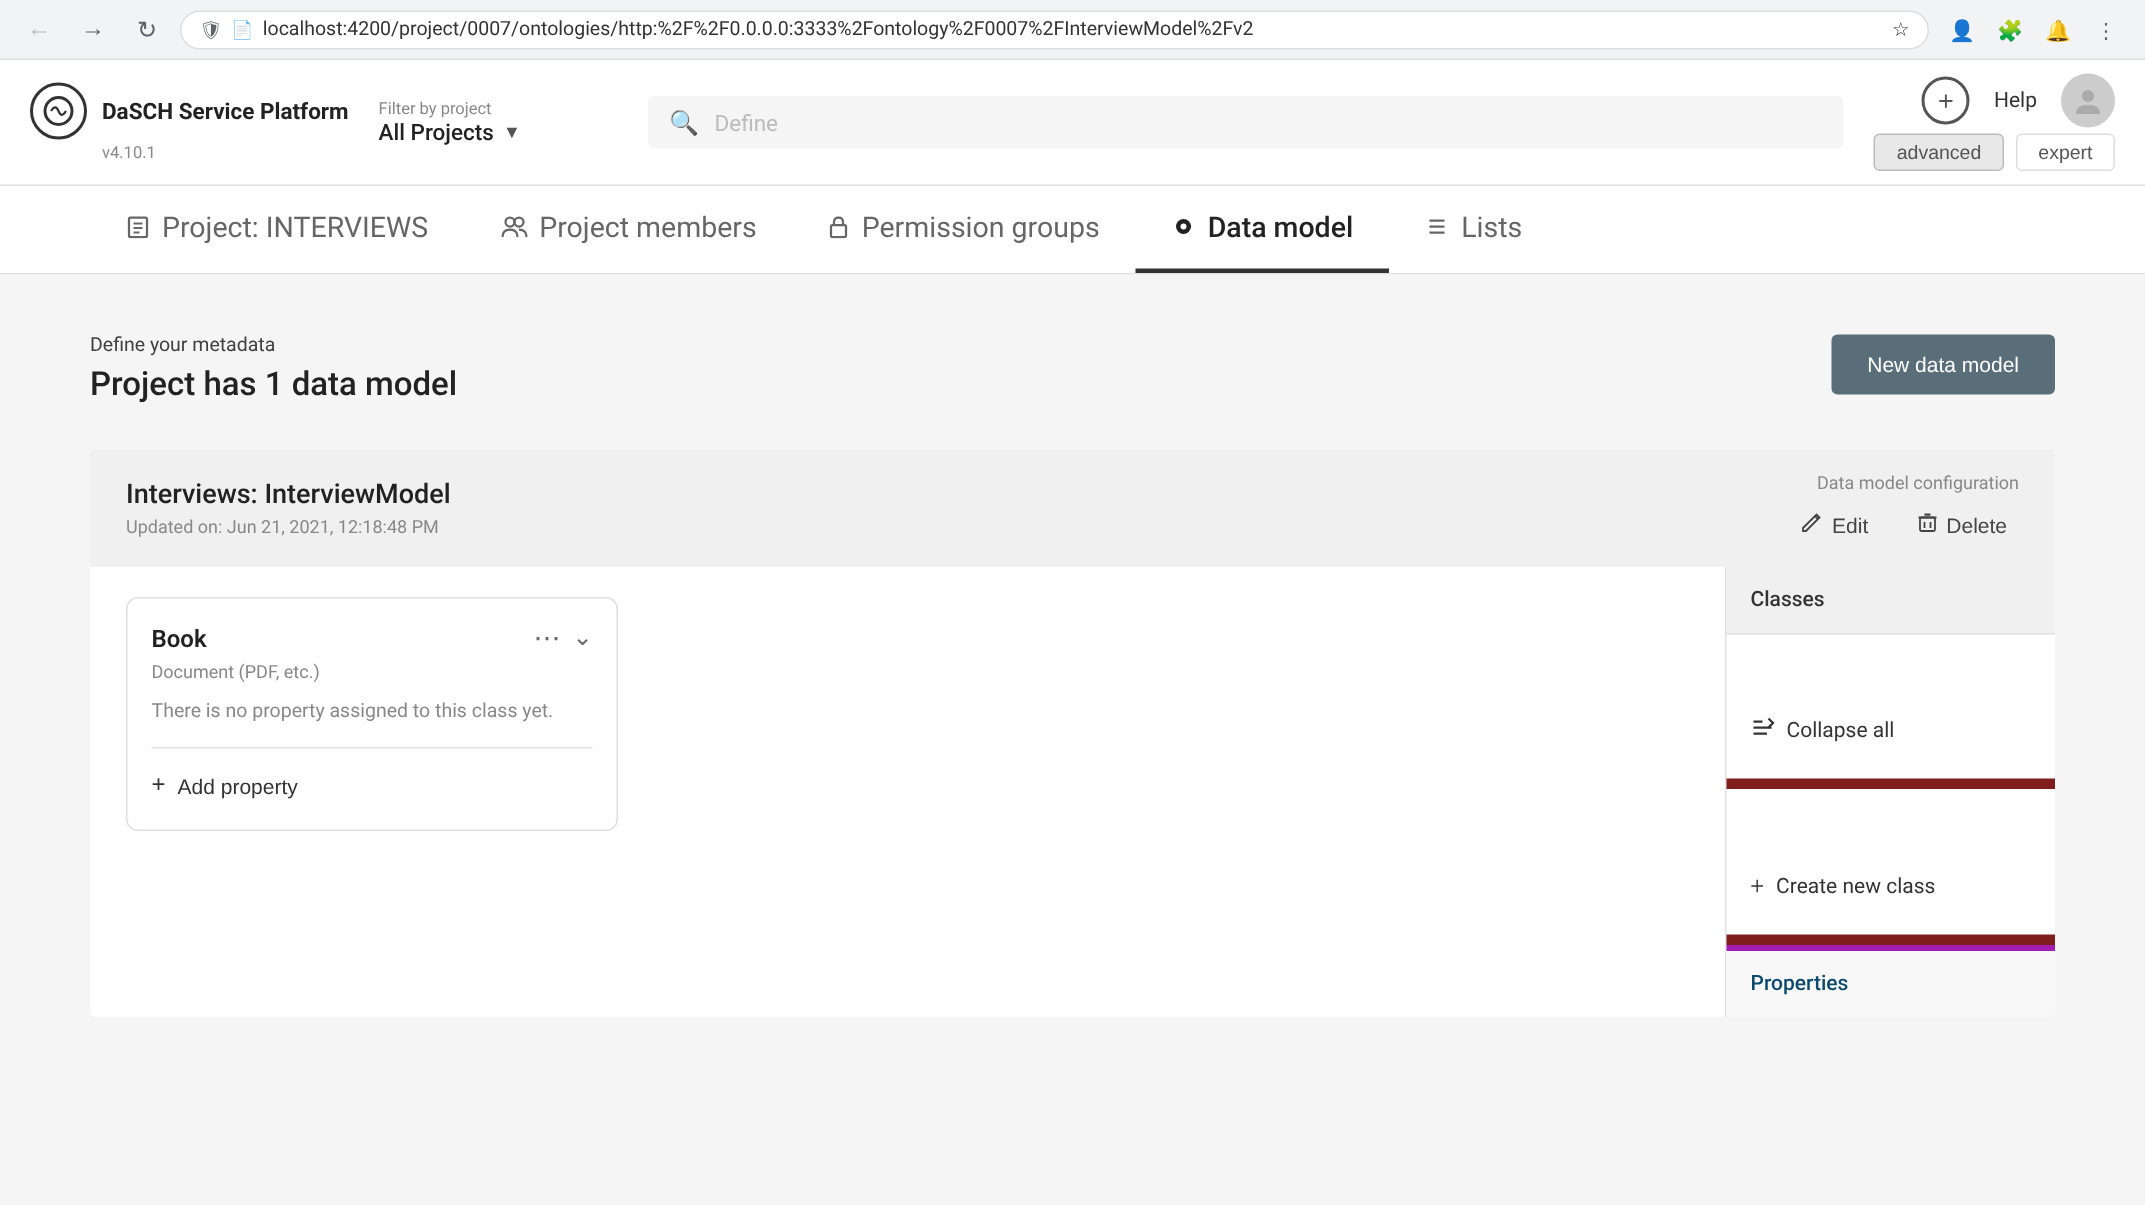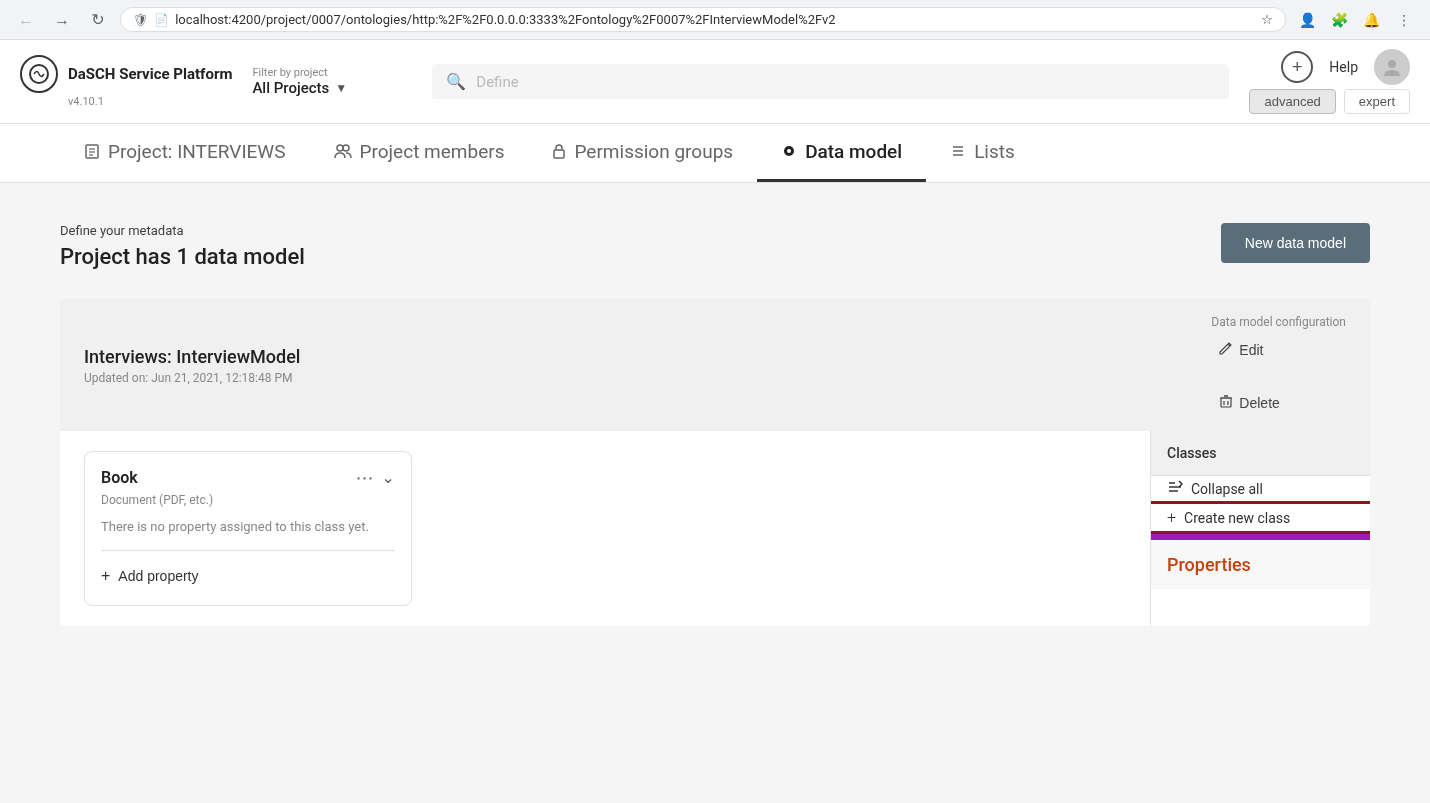--- a/index.html
+++ b/index.html
@@ -224,21 +224,21 @@
       background: #f0f0f0;
       padding: 16px 24px;
       display: flex;
       align-items: center;
     }
     .data-model-info { flex: 1; }
     .data-model-name { font-size: 18px; font-weight: 500; color: #222; }
     .data-model-updated { font-size: 12px; color: #888; margin-top: 4px; }
     .data-model-config { text-align: right; }
     .data-model-config-label { font-size: 12px; color: #888; margin-bottom: 8px; }
-    .data-model-actions { display: flex; gap: 28px; flex-direction: column; }
+    .data-model-actions { display: flex; gap: 16px; }
     .action-btn {
       display: flex;
       align-items: center;
       gap: 6px;
       background: transparent;
       border: none;
       cursor: pointer;
       font-size: 14px;
       color: #444;
       padding: 4px 8px;
@@ -311,33 +311,34 @@
       font-size: 14px;
       font-weight: 500;
       color: #333;
       background: #f0f0f0;
       border-bottom: 1px solid #e0e0e0;
     }
     .sidebar-action {
       display: flex;
       align-items: center;
       gap: 8px;
-      padding: 4px 16px;
+      padding: 23px 16px;
       cursor: pointer;
       font-size: 14px;
       color: #333;
-      border-bottom: 3px solid #7f1d1d;
+      border-bottom: 7px solid #7f1d1d;
+      margin-top: 32px;
     }
     .sidebar-section-title2 {
       padding: 14px 16px;
-      font-size: 18px;
+      font-size: 14px;
       font-weight: 500;
-      color: #c2410c;
+      color: #0c4a6e;
       background: #f8f8f8;
-      border-top: 6px solid #a21caf;
+      border-top: 4px solid #a21caf;
     }
   </style>
 </head>
 <body>
 
 <div class="browser-chrome">
   <button class="browser-nav-btn disabled">←</button>
   <button class="browser-nav-btn">→</button>
   <button class="browser-nav-btn">↻</button>
   <div class="address-bar">

